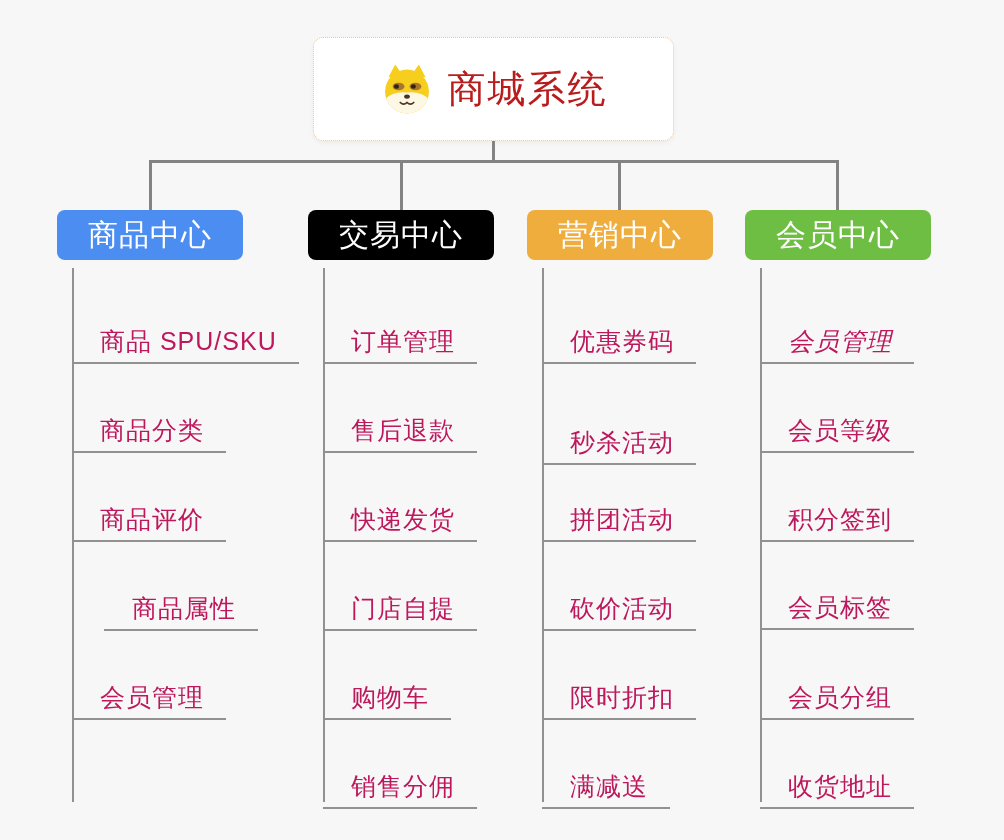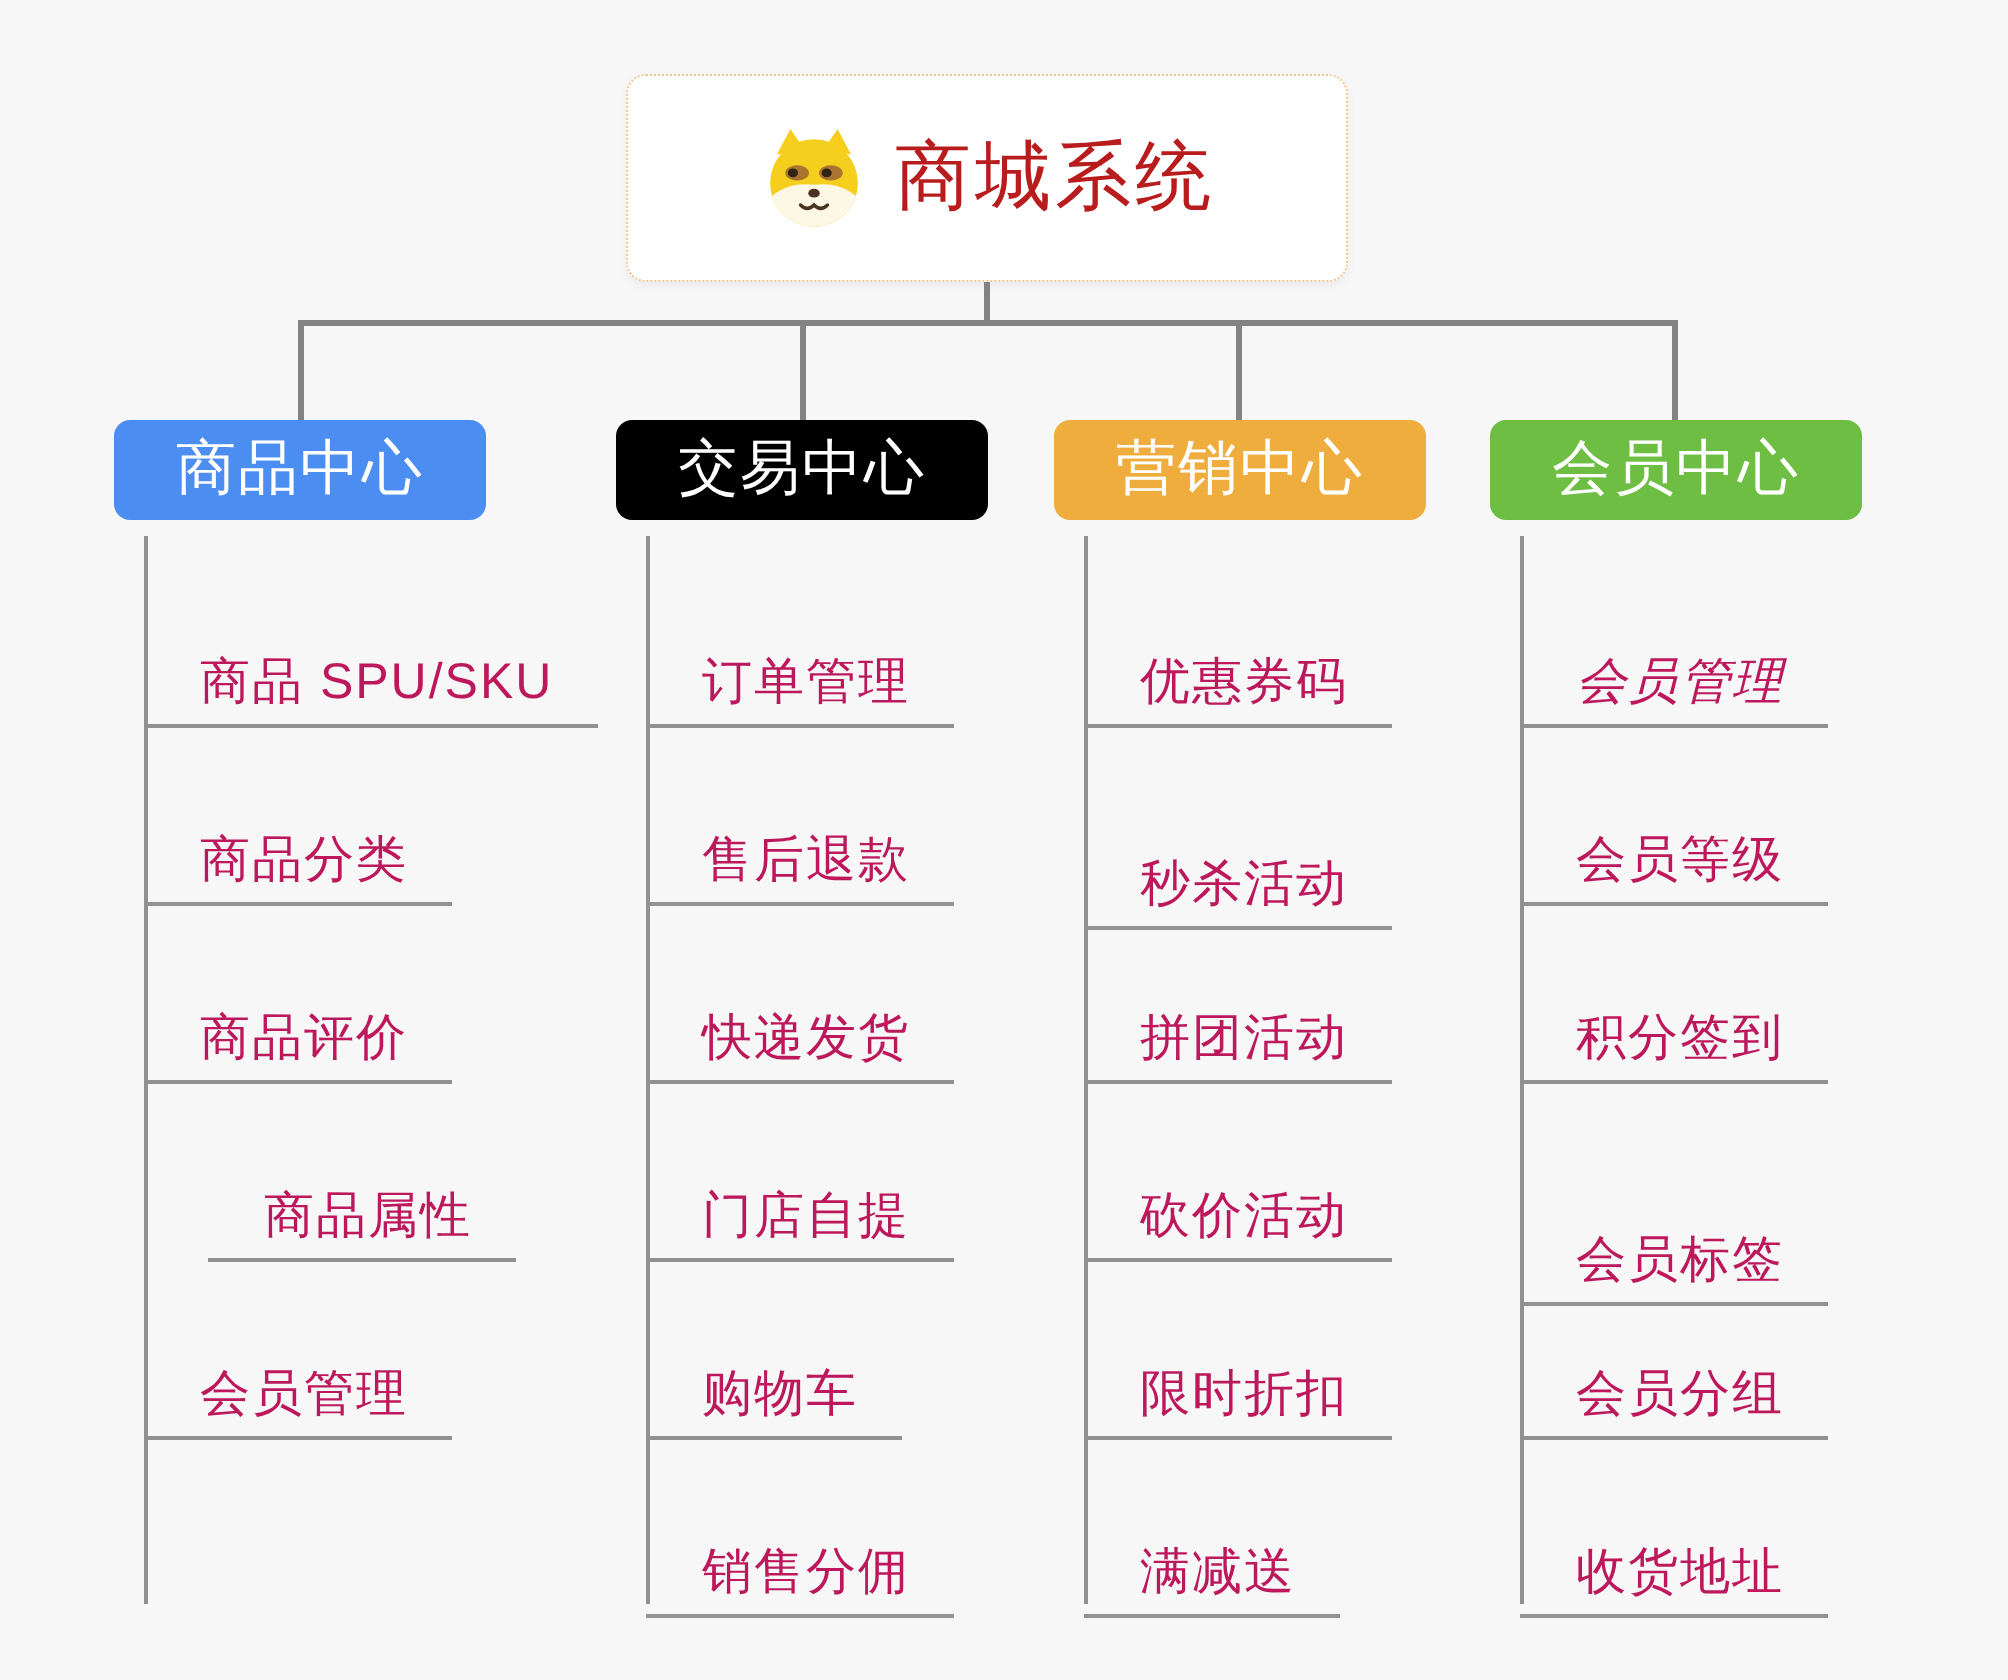--- a/index.html
+++ b/index.html
@@ -117,19 +117,19 @@
         <div class="branch-item" style="top: 366px;">砍价活动</div>
         <div class="branch-item" style="top: 455px;">限时折扣</div>
         <div class="branch-item" style="top: 544px;">满减送</div>
       </div>
       <div class="branch-col" style="left: 745px;">
         <div class="branch-header" style="background: rgb(110, 190, 67);">会员中心</div>
         <div class="trunk"></div>
         <div class="branch-item" style="top: 99px; font-style: italic;">会员管理</div>
         <div class="branch-item" style="top: 188px;">会员等级</div>
         <div class="branch-item" style="top: 277px;">积分签到</div>
-        <div class="branch-item" style="top: 388px;">会员标签</div>
+        <div class="branch-item" style="top: 365px;">会员标签</div>
         <div class="branch-item" style="top: 455px;">会员分组</div>
         <div class="branch-item" style="top: 544px;">收货地址</div>
       </div>
     </div>
 
 </div>
 
 </body></html>

